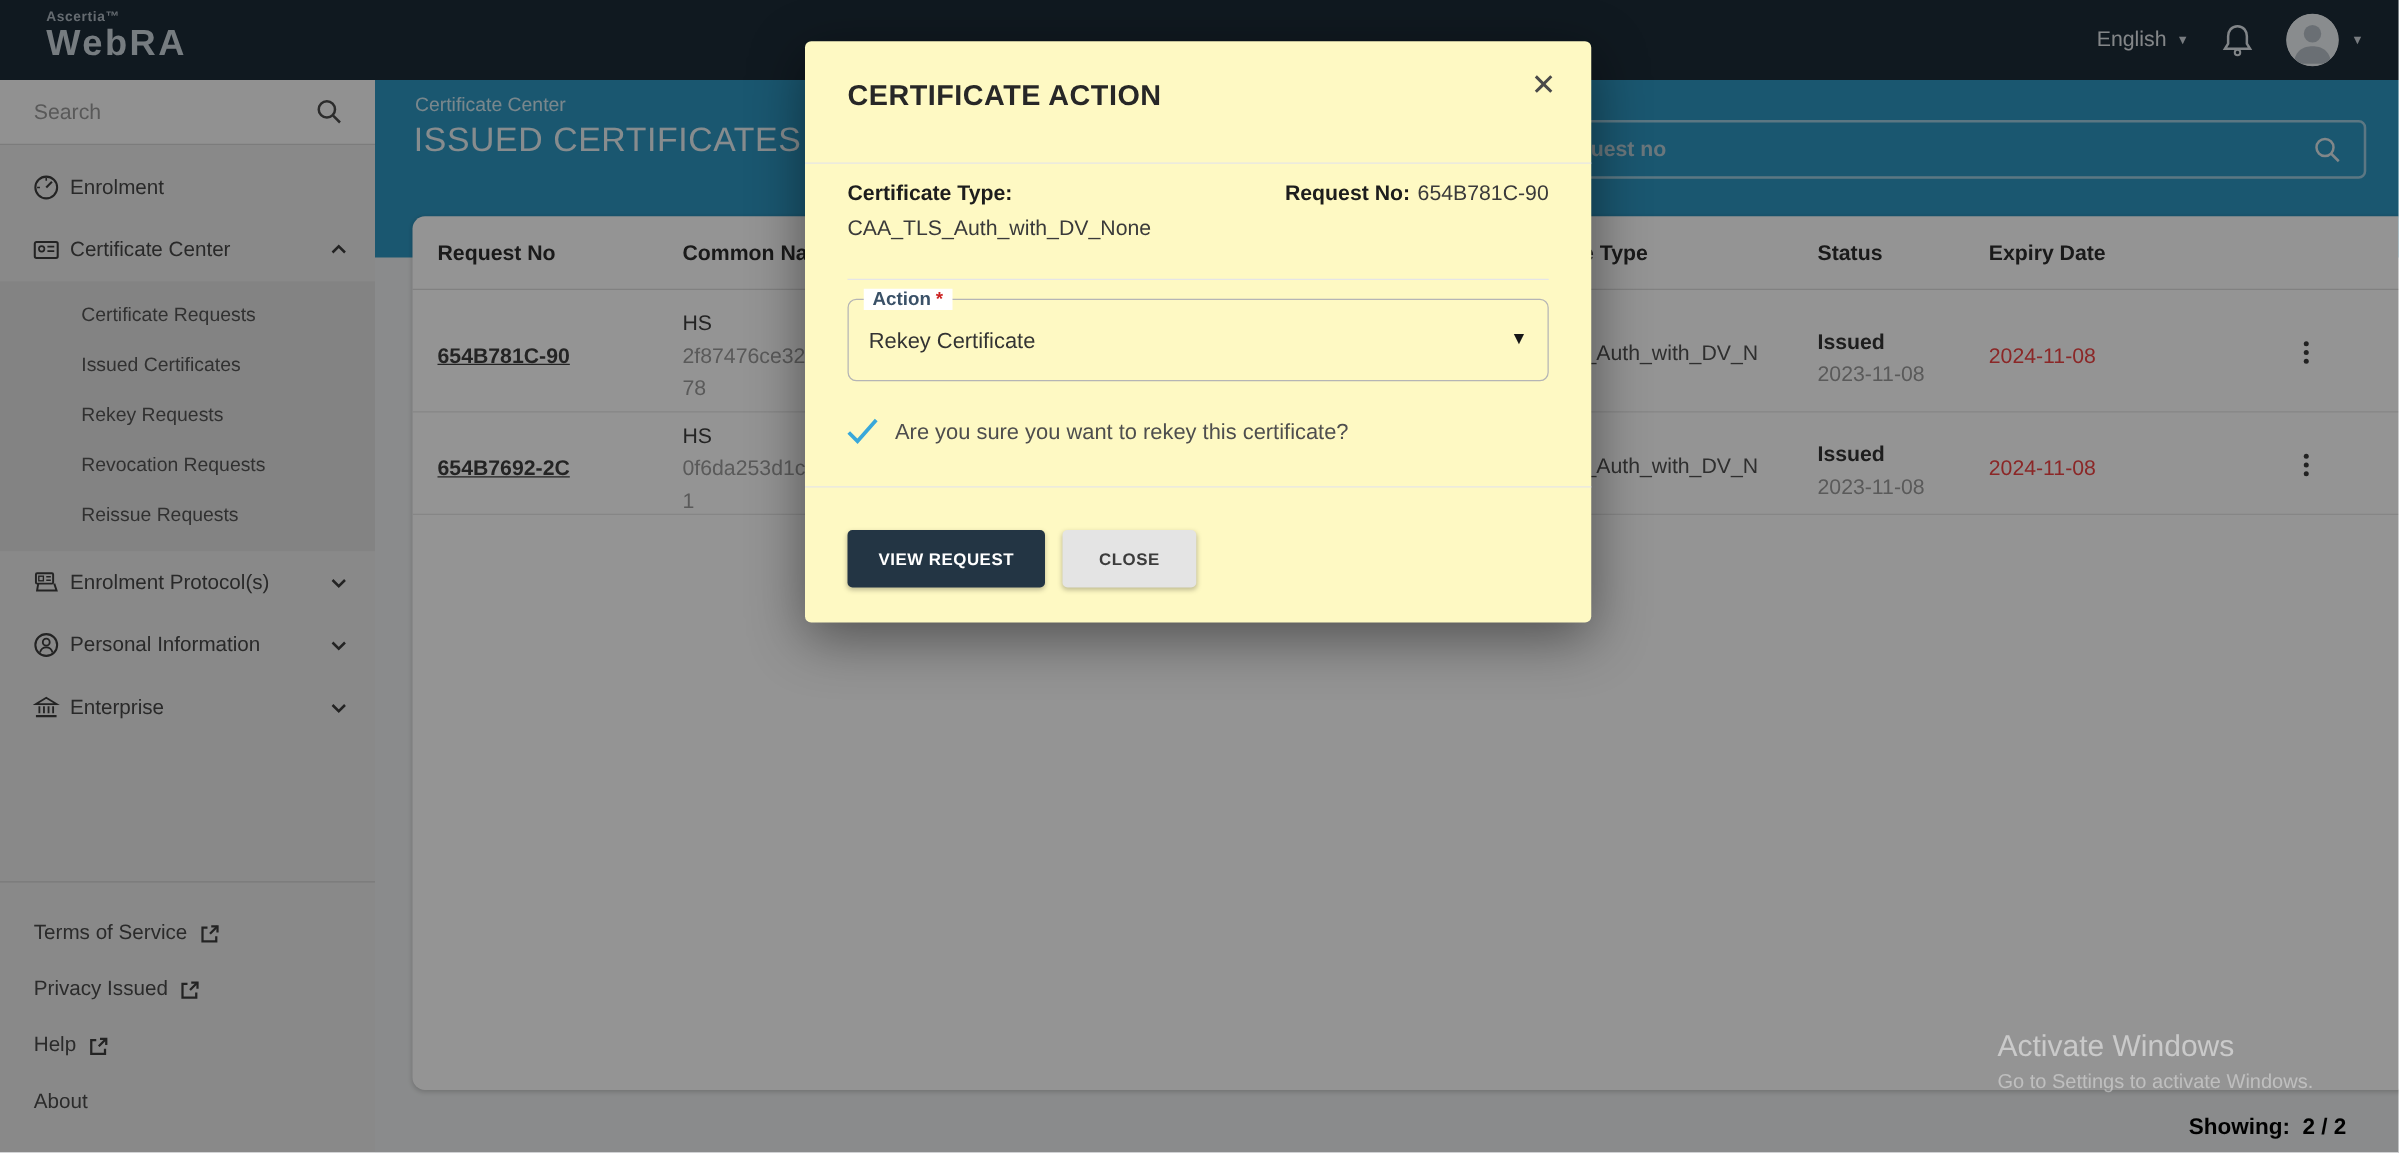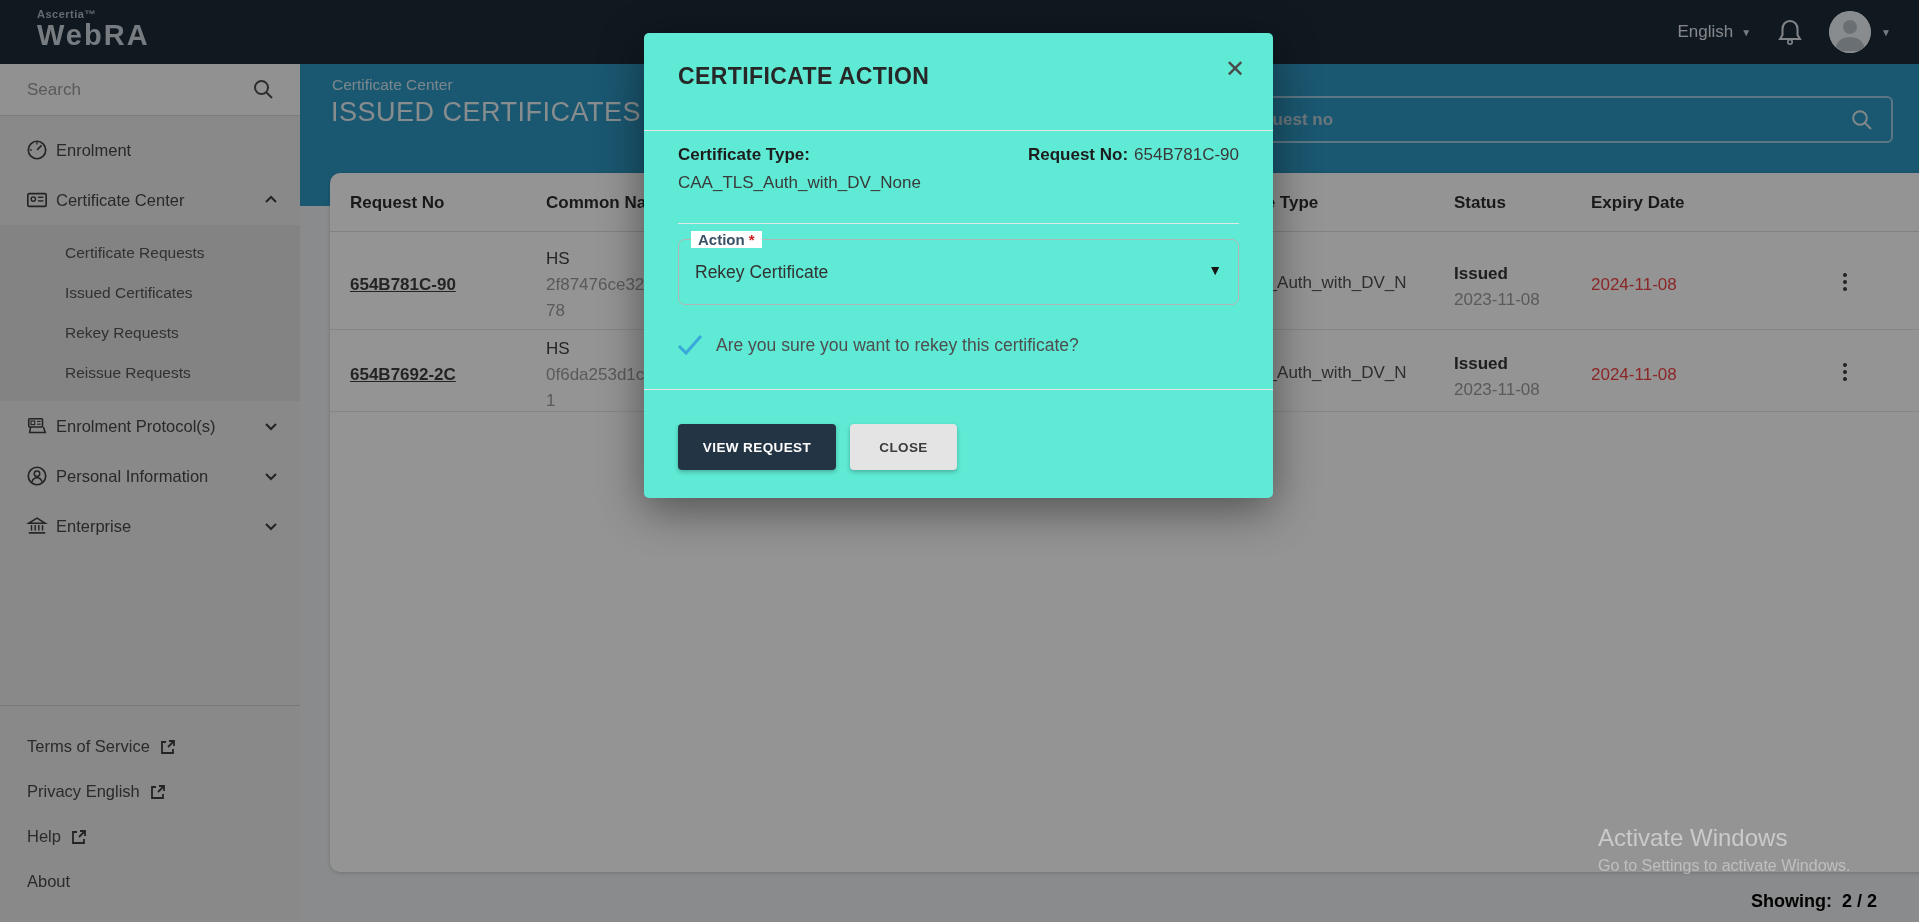--- a/index.html
+++ b/index.html
@@ -67,21 +67,21 @@
   .showing { position:absolute; right:42px; top:843px; font-size:18px; font-weight:700; color:#000000; z-index:4;margin-top:48px; }
   .showing b { margin-left:10px; }
 
   
   .overlay { position:absolute; inset:0; background:rgba(0,0,0,.42); z-index:40; }
   .watermark { position:absolute; left:1598px; top:824px; z-index:45; pointer-events:none; }
   .wm1 { font-size:24px; color:rgba(255,255,255,.50); }
   .wm2 { font-size:16px; color:rgba(255,255,255,.40); margin-top:5px; }
 
   
-  .modal { position:absolute; left:644px; top:33px; width:629px; height:465px; background:#5eead4; border-radius:5px; box-shadow:0 12px 45px rgba(0,0,0,.45); z-index:50; }
+  .modal { position:absolute; left:644px; top:33px; width:629px; height:465px; background:#fef9c3; border-radius:5px; box-shadow:0 12px 45px rgba(0,0,0,.45); z-index:50; }
   .m-title { position:absolute; left:34px; top:30px; font-size:23px; font-weight:600; color:#272727; letter-spacing:.4px; }
   .m-close { position:absolute; right:28px; top:24px; font-size:24px; color:#4a4a4a; cursor:pointer; line-height:1; }
   .m-hr1 { position:absolute; left:0; top:97px; width:100%; height:1px; background:#e6e6e6; }
   .m-ctl { position:absolute; left:34px; top:112px; font-size:17px; font-weight:700; color:#1d1d1d; }
   .m-ctv { position:absolute; left:34px; top:140px; font-size:17px; color:#3a3a3a; }
   .m-req { position:absolute; right:34px; top:112px; font-size:17px; color:#3a3a3a; }
   .m-req b { color:#1d1d1d; margin-right:6px; }
   .m-hr2 { position:absolute; left:34px; top:190px; width:561px; height:1px; background:#e6e6e6; }
   .m-field { position:absolute; left:34px; top:206px; width:561px; height:66px; border:1px solid #b5b5b5; border-radius:7px; cursor:pointer; }
   .m-legend { position:absolute; left:12px; top:-9px; background:#fff; padding:0 7px; font-size:15px; font-weight:700; color:#3a5168; }
@@ -168,20 +168,23 @@
         <div class="sub-item">
           <span>Certificate Requests</span>
         </div>
         <div class="sub-item">
           <span>Issued Certificates</span>
         </div>
         <div class="sub-item">
           <span>Rekey Requests</span>
         </div>
         <div class="sub-item">
+          <span>Revocation Requests</span>
+        </div>
+        <div class="sub-item">
           <span>Reissue Requests</span>
         </div>
       </div>
 
       <div class="nav-item">
         <svg class="ic" viewBox="0 0 24 24">
           <rect x="3" y="4" width="15" height="9" rx="1" fill="none" stroke="#3d3d3d" stroke-width="1.7"></rect>
           <rect x="5.5" y="6.5" width="4" height="4" fill="none" stroke="#3d3d3d" stroke-width="1.2"></rect>
           <line x1="12" y1="7" x2="16" y2="7" stroke="#3d3d3d" stroke-width="1.2"></line>
           <line x1="12" y1="10" x2="16" y2="10" stroke="#3d3d3d" stroke-width="1.2"></line>
@@ -226,21 +229,21 @@
     <div class="side-footer">
       <div class="foot-link">
         <span>Terms of Service</span>
         <svg class="ext" viewBox="0 0 16 16">
           <path d="M6 3 L2 3 L2 14 L13 14 L13 10" fill="none" stroke="#3d3d3d" stroke-width="1.8"></path>
           <path d="M9 2 L14 2 L14 7" fill="none" stroke="#3d3d3d" stroke-width="1.8"></path>
           <line x1="14" y1="2" x2="8" y2="8" stroke="#3d3d3d" stroke-width="1.8"></line>
         </svg>
       </div>
       <div class="foot-link">
-        <span>Privacy English</span>
+        <span>Privacy Issued</span>
         <svg class="ext" viewBox="0 0 16 16">
           <path d="M6 3 L2 3 L2 14 L13 14 L13 10" fill="none" stroke="#3d3d3d" stroke-width="1.8"></path>
           <path d="M9 2 L14 2 L14 7" fill="none" stroke="#3d3d3d" stroke-width="1.8"></path>
           <line x1="14" y1="2" x2="8" y2="8" stroke="#3d3d3d" stroke-width="1.8"></line>
         </svg>
       </div>
       <div class="foot-link">
         <span>Help</span>
         <svg class="ext" viewBox="0 0 16 16">
           <path d="M6 3 L2 3 L2 14 L13 14 L13 10" fill="none" stroke="#3d3d3d" stroke-width="1.8"></path>

